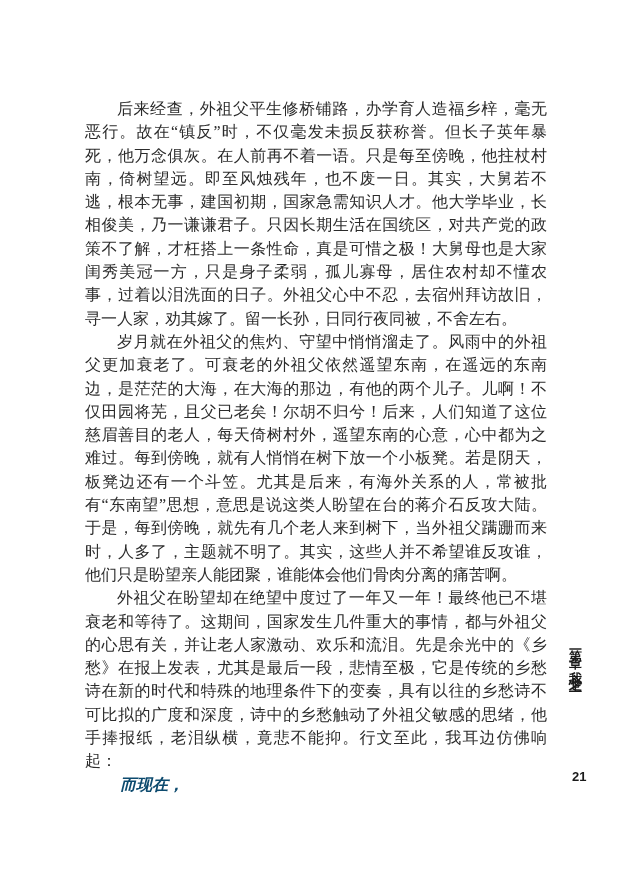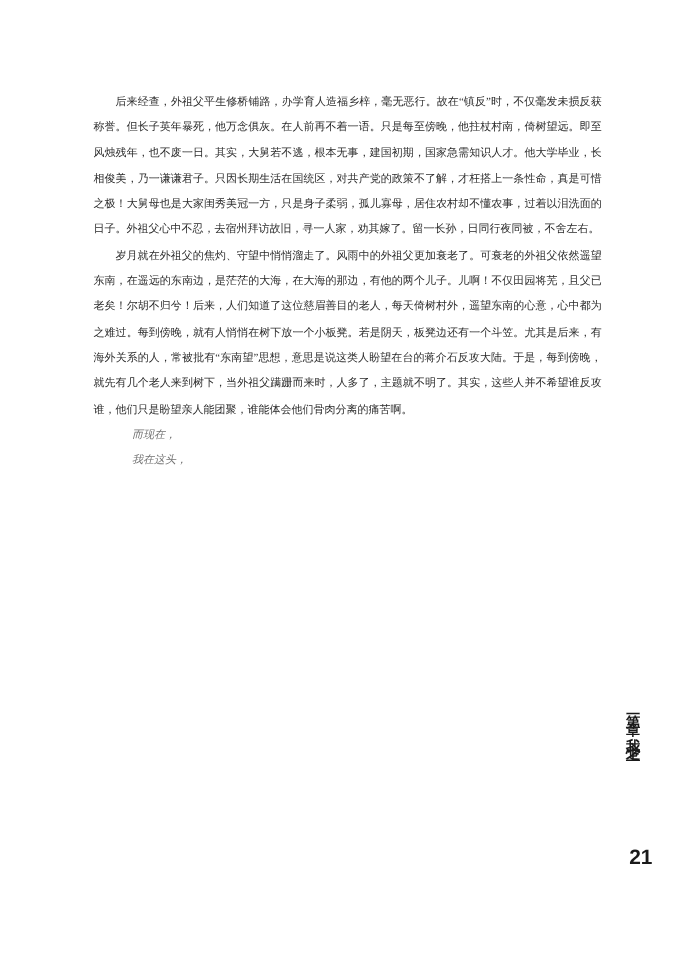--- a/index.html
+++ b/index.html
@@ -9,38 +9,38 @@
     font-family: "Liberation Serif", serif;
   }
   .page {
     position: relative;
     width: 634px; height: 891px;
     background: #ffffff;
     overflow: hidden;
   }
   .content {
     position: absolute;
-    left: 85px; top: 81px;
+    left: 85px; top: 97px;
     width: 462px;
     color: #2b2b2b;
-    font-size: 10px;
+    font-size: 16px;
     line-height: 23.3px;
     text-align: justify;
   }
   .para {
     text-indent: 2em;
     text-align: justify;
     text-justify: inter-ideograph;
   }
   .poem {
     margin-left: 35px;
     font-style: italic;
-    font-weight: normal;
+    font-weight: bold;
     font-family: "DejaVu Serif", serif;
-    color: #737373;
+    color: #0c4a6e;
   }
   .poem-line { display: block; }
   .closing {
     text-indent: 2em;
   }
   .sidebar-chapter {
     position: absolute;
     left: 566px; top: 639px;
     writing-mode: vertical-rl;
     text-orientation: upright;
@@ -50,36 +50,36 @@
     color: #1a1a1a;
     letter-spacing: 3px;
     height: 115px;
   }
   .sidebar-chapter .chapter-no { margin-bottom: 12px; display: inline-block; }
   .page-number {
     position: absolute;
     left: 572px; top: 769px;
     font-family: "Liberation Sans", sans-serif;
     font-weight: bold;
-    font-size: 19px;
+    font-size: 13px;
     color: #1a1a1a;
   }
 </style>
 </head>
 <body>
 
 <div class="page">
 
   <div class="content">
     <p class="para">后来经查，外祖父平生修桥铺路，办学育人造福乡梓，毫无恶行。故在“镇反”时，不仅毫发未损反获称誉。但长子英年暴死，他万念俱灰。在人前再不着一语。只是每至傍晚，他拄杖村南，倚树望远。即至风烛残年，也不废一日。其实，大舅若不逃，根本无事，建国初期，国家急需知识人才。他大学毕业，长相俊美，乃一谦谦君子。只因长期生活在国统区，对共产党的政策不了解，才枉搭上一条性命，真是可惜之极！大舅母也是大家闺秀美冠一方，只是身子柔弱，孤儿寡母，居住农村却不懂农事，过着以泪洗面的日子。外祖父心中不忍，去宿州拜访故旧，寻一人家，劝其嫁了。留一长孙，日同行夜同被，不舍左右。</p>
     <p class="para">岁月就在外祖父的焦灼、守望中悄悄溜走了。风雨中的外祖父更加衰老了。可衰老的外祖父依然遥望东南，在遥远的东南边，是茫茫的大海，在大海的那边，有他的两个儿子。儿啊！不仅田园将芜，且父已老矣！尔胡不归兮！后来，人们知道了这位慈眉善目的老人，每天倚树村外，遥望东南的心意，心中都为之难过。每到傍晚，就有人悄悄在树下放一个小板凳。若是阴天，板凳边还有一个斗笠。尤其是后来，有海外关系的人，常被批有“东南望”思想，意思是说这类人盼望在台的蒋介石反攻大陆。于是，每到傍晚，就先有几个老人来到树下，当外祖父蹒跚而来时，人多了，主题就不明了。其实，这些人并不希望谁反攻谁，他们只是盼望亲人能团聚，谁能体会他们骨肉分离的痛苦啊。</p>
+    <p class="para">外祖父在盼望却在绝望中度过了一年又一年！最终他已不堪衰老和等待了。这期间，国家发生几件重大的事情，都与外祖父的心思有关，并让老人家激动、欢乐和流泪。先是余光中的《乡愁》在报上发表，尤其是最后一段，悲情至极，它是传统的乡愁诗在新的时代和特殊的地理条件下的变奏，具有以往的乡愁诗不可比拟的广度和深度，诗中的乡愁触动了外祖父敏感的思绪，他手捧报纸，老泪纵横，竟悲不能抑。行文至此，我耳边仿佛响起：</p>
 
     <div class="poem">
       <span class="poem-line">而现在，</span>
-      <span class="poem-line">我在这头，</span>
     </div>
 
   </div>
 
   <div class="sidebar-chapter">
     <span class="chapter-no">第一章</span><span>我心之上</span>
   </div>
 
   <div class="page-number">21</div>
 

